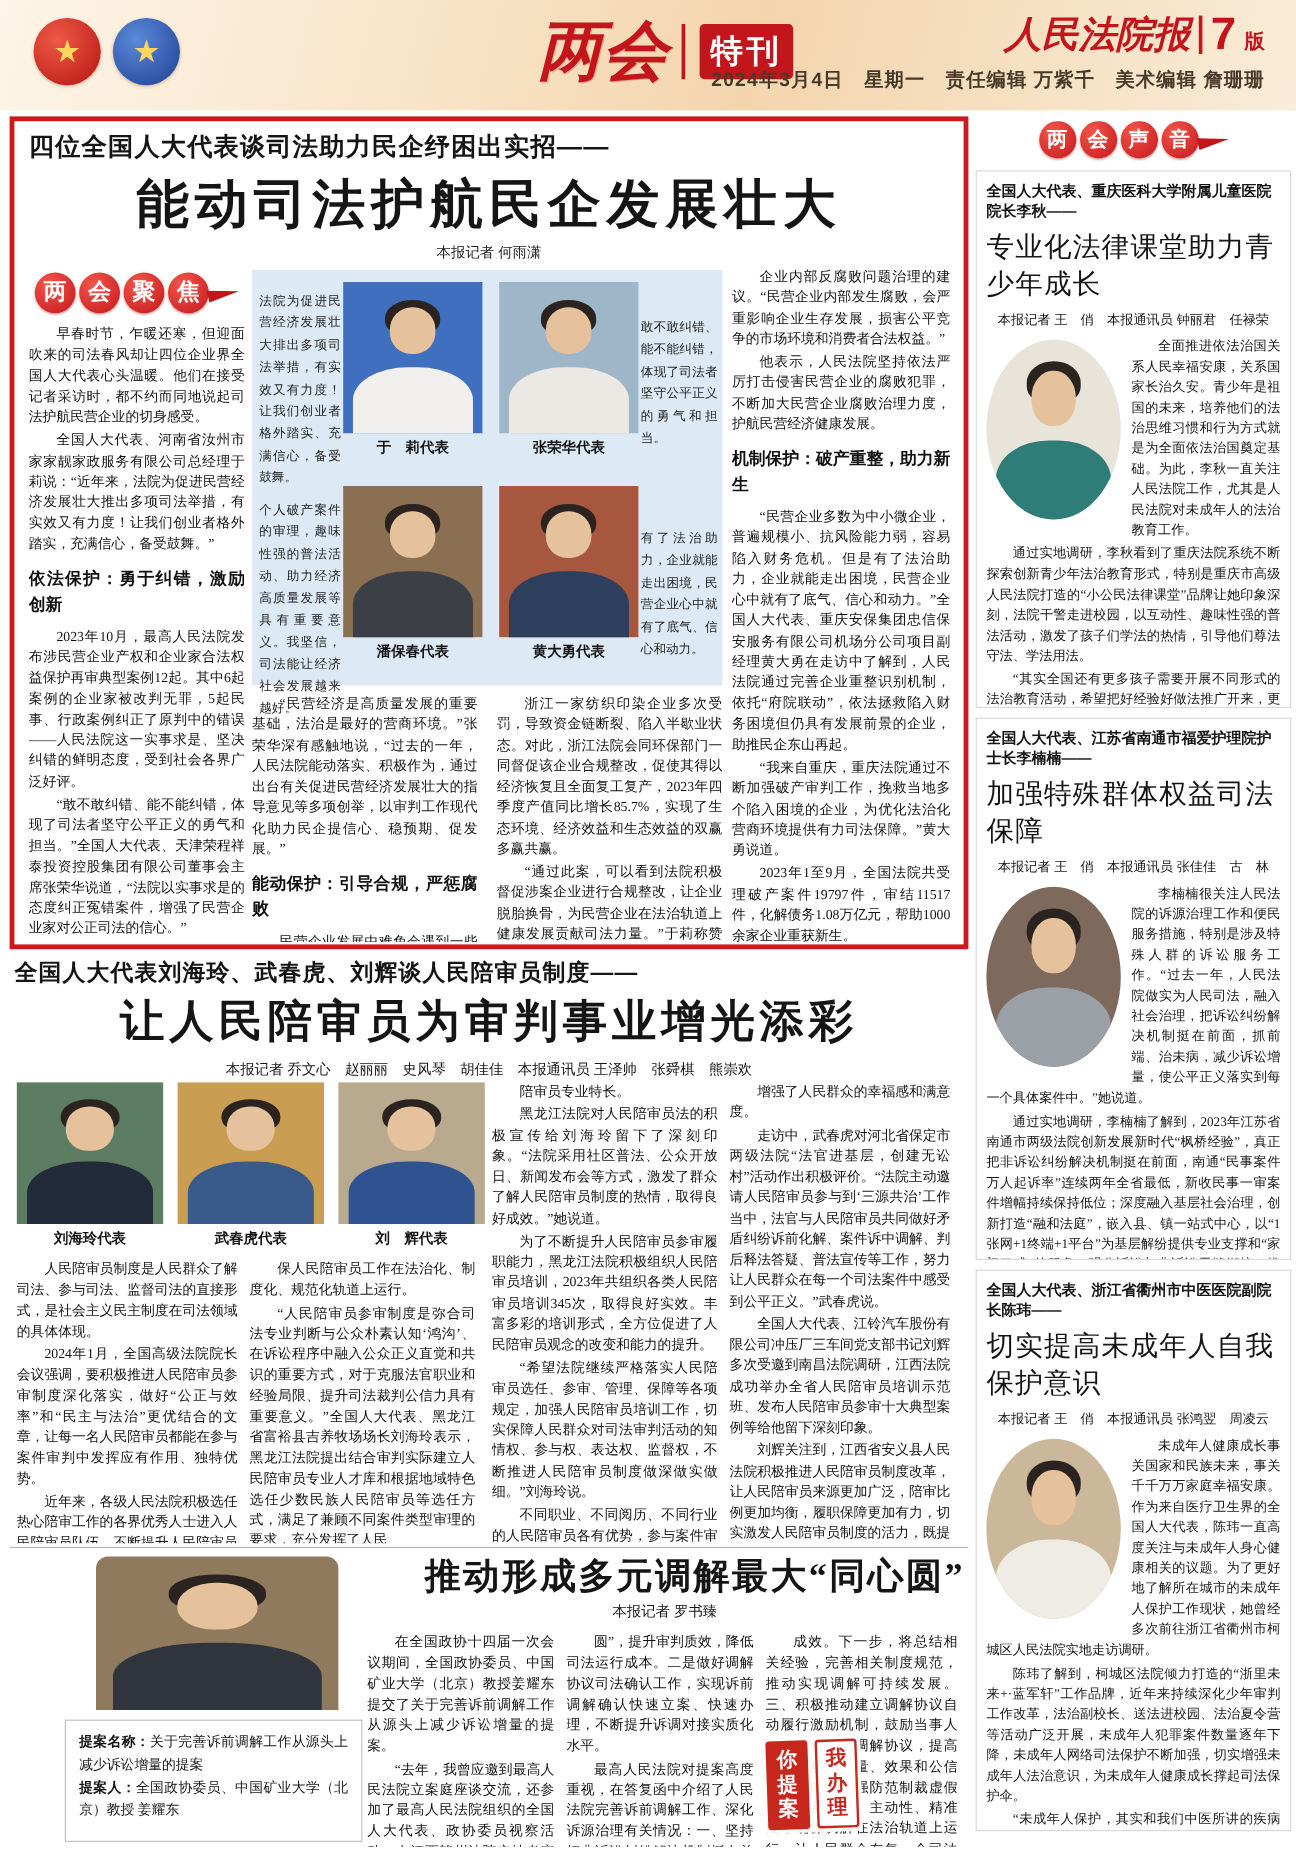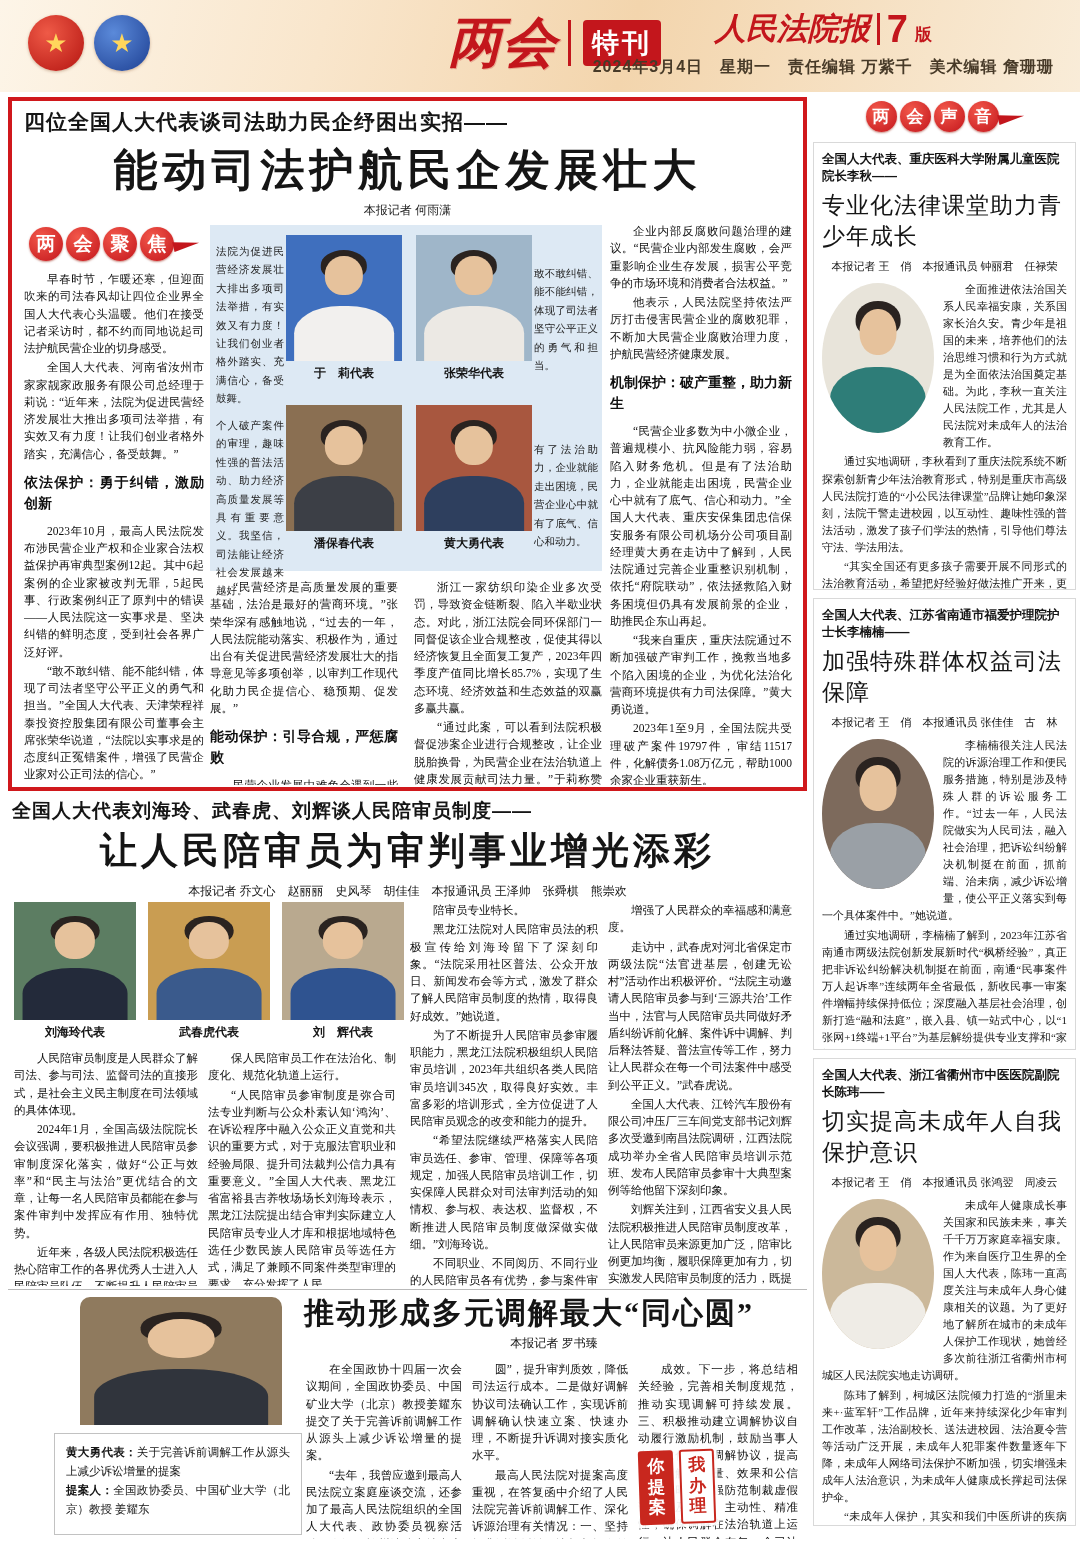--- a/index.html
+++ b/index.html
@@ -9,21 +9,21 @@
 #header{position:absolute;left:0;top:0;width:1080px;height:92px;background:linear-gradient(105deg,#fdf5e8 0%,#f9e6cc 30%,#f3d5ad 58%,#f9ecd8 100%);overflow:hidden}
 .emblems{position:absolute;left:28px;top:15px;display:flex;gap:10px}
 .emblem{width:56px;height:56px;border-radius:50%;display:flex;align-items:center;justify-content:center;color:#ffd65c;font-size:26px;box-shadow:0 1px 3px rgba(120,60,20,.35)}
 .emblem.national{background:radial-gradient(circle at 35% 32%,#ef5a47,#b41410)}
 .emblem.cppcc{background:radial-gradient(circle at 35% 32%,#5b8ada,#1d3f92)}
 .banner{position:absolute;left:448px;top:16px;display:flex;align-items:center;gap:12px}
 .banner-main{font-size:54px;line-height:1;color:#c3161c;font-weight:bold;font-style:italic;font-family:"Liberation Serif",serif;text-shadow:1px 1px 0 rgba(195,22,28,.25)}
 .banner-divider{width:3px;height:46px;background:#c3161c}
 .banner-sub{background:#c3161c;color:#fff;font-size:27px;font-weight:bold;padding:5px 9px;border-radius:4px;letter-spacing:3px}
 .paper{position:absolute;right:26px;top:8px;text-align:right}
-.paper-row{display:flex;align-items:center;justify-content:center;gap:7px;color:#c3161c}
+.paper-row{display:flex;align-items:center;justify-content:flex-end;gap:7px;color:#c3161c}
 .paper-name{font-size:31px;font-weight:bold;font-style:italic;font-family:"Liberation Serif",serif}
 .paper-bar{width:3px;height:32px;background:#c3161c}
 .page-num{font-size:38px;font-weight:bold;line-height:1}
 .page-suffix{font-size:17px;font-weight:bold;align-self:flex-end;padding-bottom:4px}
 .dateline{margin-top:7px;font-size:16px;color:#473a28;letter-spacing:1px;font-weight:bold}
 
 .col{position:absolute;font-family:"Liberation Serif","DejaVu Serif",serif;font-size:11.5px;line-height:1.5;text-align:justify;overflow:hidden;color:#111}
 .col p{text-indent:2em;margin-bottom:2px}
 .subhead{font-weight:bold;font-size:14px;font-family:"Liberation Sans",sans-serif;margin:9px 0;text-indent:0}
 
@@ -63,21 +63,21 @@
 #j-col1{left:6px;top:252px;width:184px;height:236px}
 #j-col2{left:200px;top:252px;width:188px;height:236px}
 #j-col3{left:402px;top:104px;width:188px;height:384px}
 #j-col4{left:600px;top:104px;width:184px;height:384px}
 
 #divider2{position:absolute;left:8px;top:1289px;width:799px;height:1px;background:#b9b9b9}
 #mediation{position:absolute;left:8px;top:1293px;width:799px;height:249px;overflow:hidden}
 .md-photo{position:absolute;left:72px;top:4px;width:202px;height:128px;border-radius:10px 10px 0 0}
 .md-box{position:absolute;left:46px;top:140px;width:248px;height:102px;border:1px solid #c2c2c2;padding:9px 11px;font-size:11.5px;line-height:1.65;font-family:"Liberation Serif",serif;text-align:justify}
 .md-box b{font-family:"Liberation Sans",sans-serif}
-.md-title{position:absolute;left:296px;top:0;width:500px;text-align:left;font-size:30px;font-weight:bold;font-family:"Liberation Serif",serif;letter-spacing:2px}
+.md-title{position:absolute;left:296px;top:0;width:500px;text-align:right;font-size:30px;font-weight:bold;font-family:"Liberation Serif",serif;letter-spacing:2px}
 .md-byline{position:absolute;left:296px;top:42px;width:500px;text-align:center;font-size:12px}
 #md-col1{left:298px;top:68px;width:156px;height:178px}
 #md-col2{left:464px;top:68px;width:156px;height:178px}
 #md-col3{left:630px;top:68px;width:160px;height:178px}
 .stamp{position:absolute;left:628px;top:154px;display:flex;gap:6px;transform:rotate(-2deg);z-index:5;background:rgba(255,255,255,.93);padding:3px}
 .stamp-block{width:35px;height:74px;display:flex;flex-direction:column;align-items:center;justify-content:center;font-weight:bold;font-size:17px;line-height:1.2;font-family:"Liberation Serif",serif;border-radius:3px}
 .stamp-left{background:#c8271e;color:#fff}
 .stamp-right{background:#fff;color:#c8271e;border:2px solid #c8271e}
 
 #voice{position:absolute;left:813px;top:97px;width:263px;height:1444px}
@@ -267,21 +267,21 @@
     </div>
 </div>
 
 <div id="divider2"></div>
 
 <div id="mediation">
   <div class="photo md-photo" style="--bg:#8f7a5e;--suit:#30343c">
       <i class="hair"></i>
     </div>
   <div class="md-box">
-    <div><b>黄大勇代表：</b><span>关于完善诉前调解工作从源头上减少诉讼增量的提案</span></div>
+    <div><b>提案名称：</b><span>关于完善诉前调解工作从源头上减少诉讼增量的提案</span></div>
     <div><b>提案人：</b><span>全国政协委员、中国矿业大学（北京）教授 姜耀东</span></div>
   </div>
   <div class="md-title">推动形成多元调解最大“同心圆”</div>
   <div class="md-byline">本报记者 罗书臻</div>
   <div class="col" id="md-col1">
       <div>
         <p>在全国政协十四届一次会议期间，全国政协委员、中国矿业大学（北京）教授姜耀东提交了关于完善诉前调解工作从源头上减少诉讼增量的提案。</p>
         <p>“去年，我曾应邀到最高人民法院立案庭座谈交流，还参加了最高人民法院组织的全国人大代表、政协委员视察活动，在江西赣州法院实地考察了‘无讼社区’、诉源治理等工作，加深了对人民法院诉前调解工作全面而深入的了解。”</p>
       </div>
     </div>

